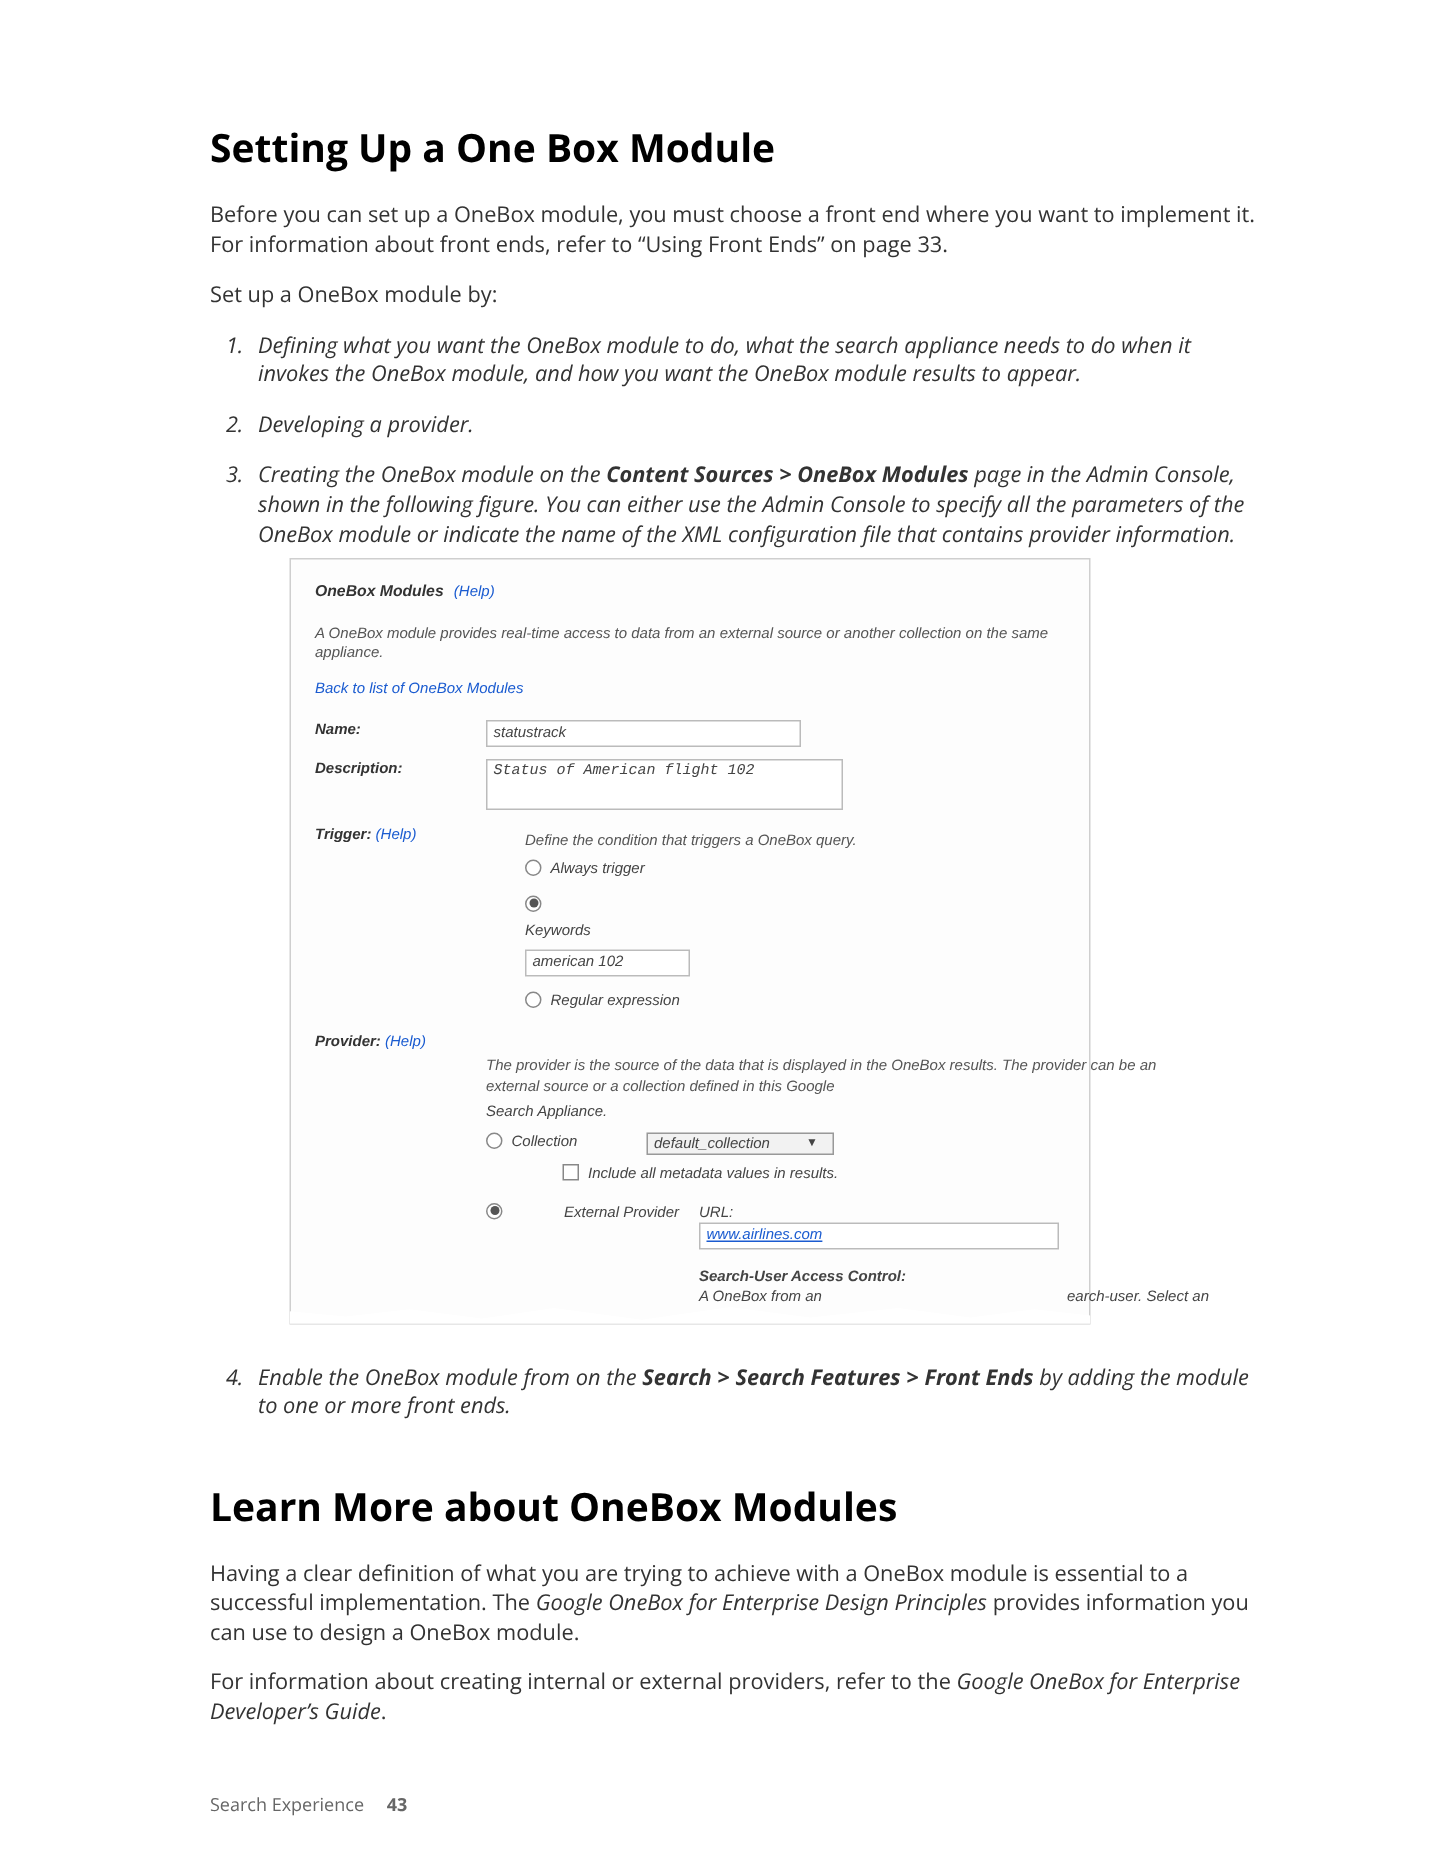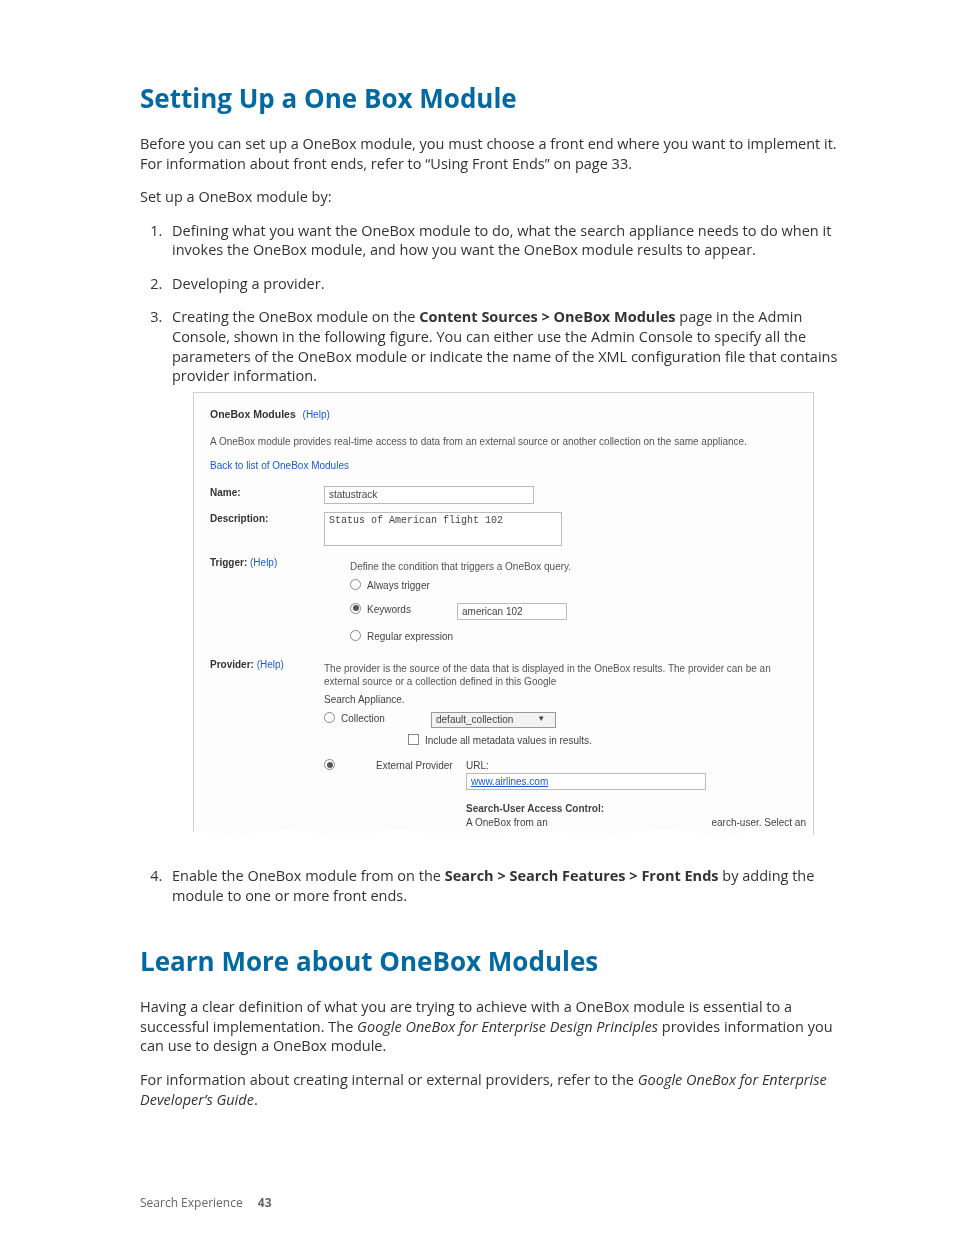--- a/index.html
+++ b/index.html
@@ -10,56 +10,57 @@
     color: #333;
   }
   .page {
     width: 954px;
     height: 1235px;
     box-sizing: border-box;
     padding: 80px 112px 40px 140px;
     position: relative;
   }
   h2.section-title {
-    color: #0369a1;
+    color: #000000;
     font-size: 26px;
     font-weight: 700;
     margin: 0 0 18px 0;
   }
   p.body {
     font-size: 14.5px;
     line-height: 1.35;
     margin: 0 0 14px 0;
     color: #333;
   }
   ol.steps {
     padding-left: 26px;
     margin: 0 0 22px 0;
   }
   ol.steps > li {
     font-size: 14.5px;
     line-height: 1.35;
     margin-bottom: 14px;
     padding-left: 6px;
+    font-style: italic;
   }
   .bold { font-weight: 700; }
   .italic { font-style: italic; }
 
   
   .figure {
     border: 1px solid #cfcfcf;
     background: #fdfdfd;
     margin: 6px 0 26px 21px;
     padding: 14px 16px 10px 16px;
     font-family: Arial, sans-serif;
     font-size: 10px;
     color: #444;
     position: relative;
     line-height: 1.35;
-    width: 621px;
+    width: 534px;
     box-sizing: border-box;
   }
   .fig-header .title {
     font-weight: 700;
     font-size: 10.5px;
     color: #333;
   }
   .fig-header .help {
     color: #1a5bd0;
     font-size: 10px;
@@ -218,49 +219,49 @@
           <div class="fig-label">
             <span>Trigger:</span>
             <span class="help">(Help)</span>
           </div>
           <div class="fig-value">
             <div class="fig-note">Define the condition that triggers a OneBox query.</div>
             <div class="radio-row">
               <span class="radio"></span>
               <span class="radio-label">Always trigger</span>
             </div>
-            <div class="radio-row" style="margin-top:10px;">
+            <div class="radio-row" style="margin-top:10px;flex-direction:column;">
               <span class="radio selected"></span>
               <span class="radio-label" style="width:84px;">Keywords</span>
               <span class="txt-input med">american 102</span>
             </div>
             <div class="radio-row" style="margin-top:10px;">
               <span class="radio"></span>
               <span class="radio-label">Regular expression</span>
             </div>
           </div>
         </div>
 
         <div class="fig-row" style="margin-top:14px;">
           <div class="fig-label">
             <span>Provider:</span>
             <span class="help">(Help)</span>
           </div>
           <div class="fig-value">
-            <div class="fig-note" style="margin-top:4px;">The provider is the source of the data that is displayed in the OneBox results. The provider can be an external source or a collection defined in this Google</div>
+            <div class="fig-note" style="margin-top:16px;">The provider is the source of the data that is displayed in the OneBox results. The provider can be an external source or a collection defined in this Google</div>
             <div>Search Appliance.</div>
             <div class="radio-row" style="margin-top:6px;">
               <span class="radio"></span>
               <span class="radio-label" style="width:84px;">Collection</span>
               <span class="select-box">
                 <span>default_collection</span>
                 <span class="chev">▼</span>
               </span>
             </div>
-            <div class="radio-row" style="margin-left:84px; margin-top:6px;">
+            <div class="radio-row" style="margin-left:51px; margin-top:6px;">
               <span class="checkbox"></span>
               <span class="radio-label">Include all metadata values in results.</span>
             </div>
             <div class="radio-row" style="margin-top:12px; align-items:flex-start;">
               <span class="radio selected"></span>
               <span class="radio-label" style="width:84px;margin-left:35px;">External Provider</span>
               <div>
                 <div>URL:</div>
                 <span class="txt-input url">www.airlines.com</span>
                 <div style="margin-top:12px; font-weight:700;">Search-User Access Control:</div>

